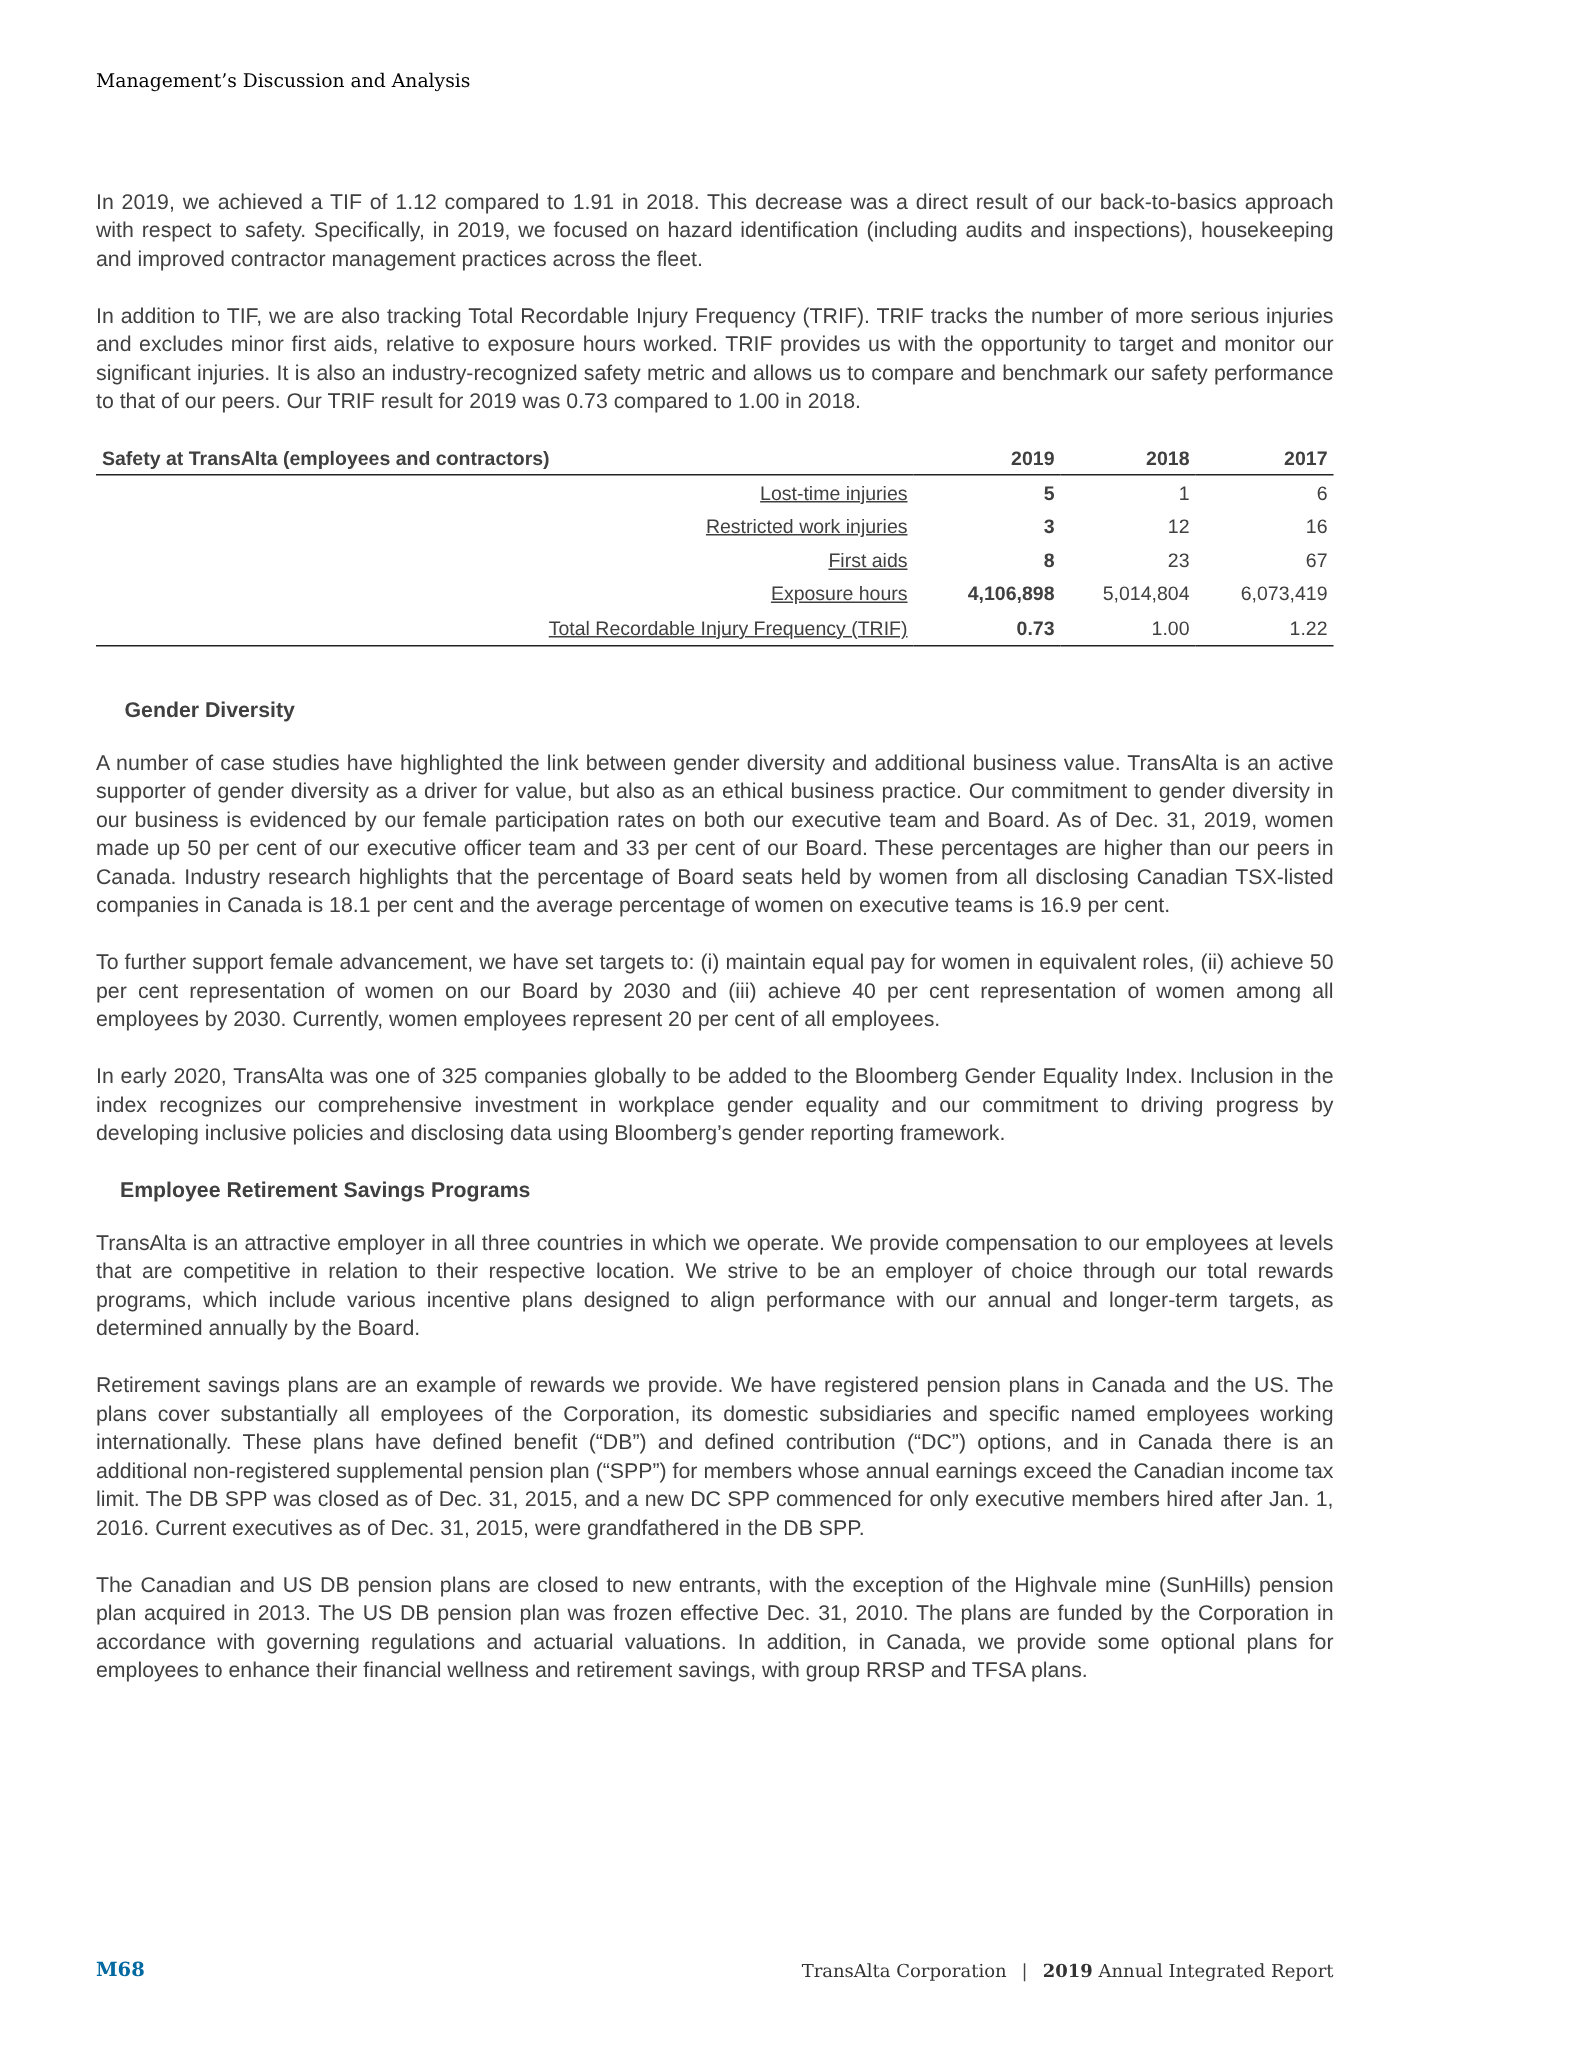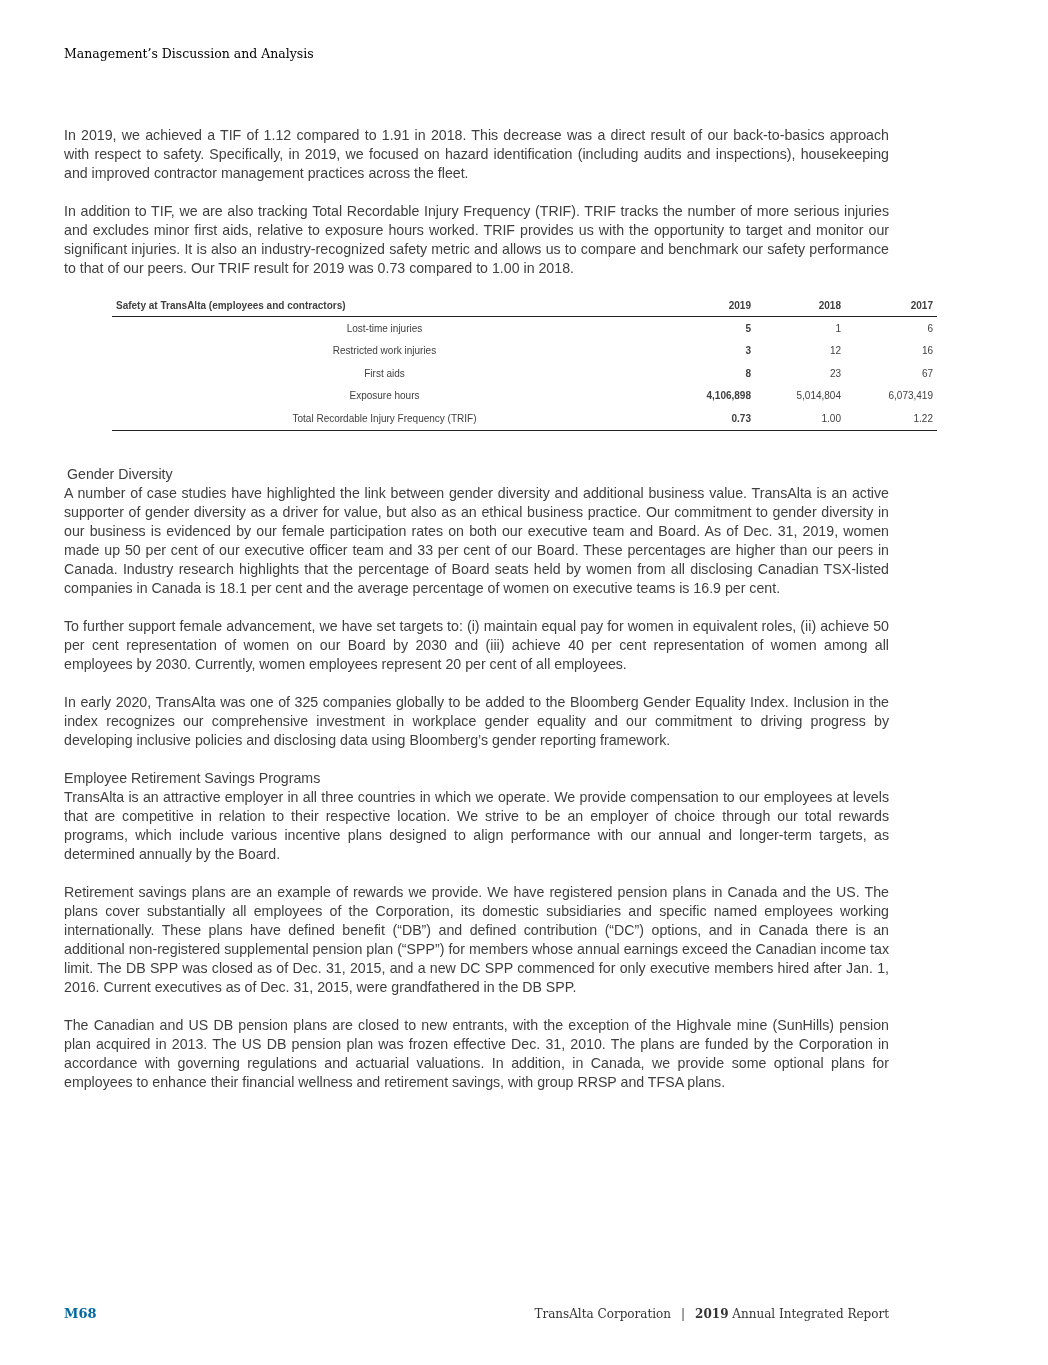--- a/index.html
+++ b/index.html
@@ -1,27 +1,27 @@
 <!DOCTYPE html>
 <html><head>
 <meta charset="utf-8">
 <style>
   html, body { margin: 0; padding: 0; background: #ffffff; }
   body { width: 1048px; height: 1365px; position: relative; overflow: hidden; color: #1a1a1a; }
   .running-head { position: absolute; left: 64px; top: 46px; font-family: "DejaVu Serif", serif; font-size: 12.5px; color: #000000; }
   .content { position: absolute; left: 64px; top: 126px; width: 825px; font-family: "Liberation Sans", sans-serif; font-size: 14.2px; line-height: 19px; color: #404040; }
   .content p { margin: 0 0 19px 0; text-align: justify; }
-  table.safety { width: 825px; border-collapse: collapse; font-size: 10px; margin-top: 16px; margin-bottom: 34px; margin-left: 48px; }
+  table.safety { width: 825px; border-collapse: collapse; font-size: 13px; margin-top: 16px; margin-bottom: 34px; }
   table.safety th { font-weight: bold; text-align: right; padding: 2px 4px 1px 4px; border-bottom: 1.5px solid #222; height: 18px; }
   table.safety th.label-col { text-align: left; }
   table.safety td { text-align: right; padding: 0 4px; height: 22.5px; }
-  table.safety td.label-col { text-align: center; }
+  table.safety td.label-col { text-align: right; text-decoration: underline; }
   table.safety td.bold { font-weight: bold; }
   table.safety tr:last-child td { border-bottom: 1.5px solid #222; }
-  .section-heading { font-weight: normal; margin: 0; }
+  .section-heading { font-weight: bold; margin: 16px; }
   .section-heading.indent { padding-left: 3px; }
   .footer-left { position: absolute; left: 64px; top: 1306px; font-family: "DejaVu Serif", serif; font-size: 13px; font-weight: bold; color: #0369a1; }
   .footer-right { position: absolute; right: 159px; top: 1307px; font-family: "DejaVu Serif", serif; font-size: 12px; color: #333; }
   .footer-right .sep { margin: 0 10px; color: #444; }
   .footer-right .year { font-weight: bold; }
 </style>
 </head>
 <body>
 
 <div class="running-head">Management’s Discussion and Analysis</div>

